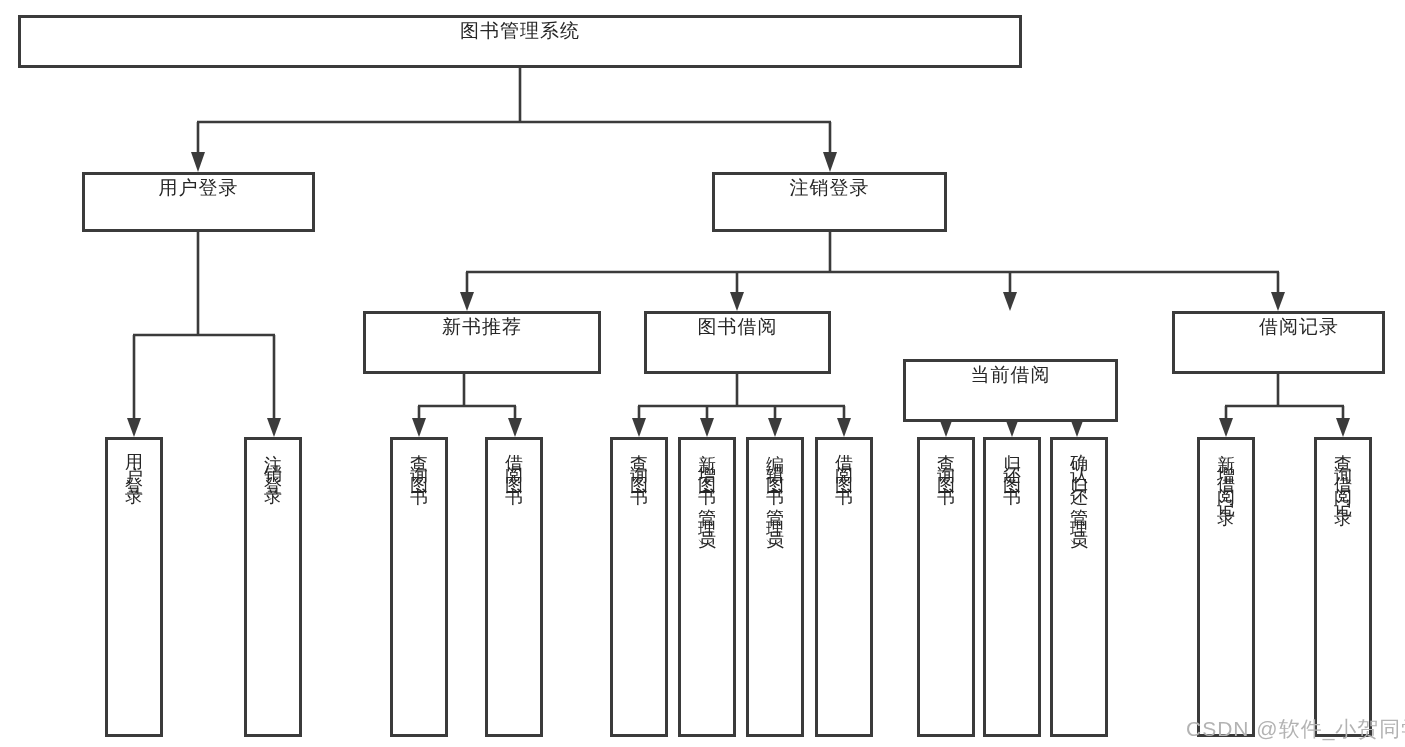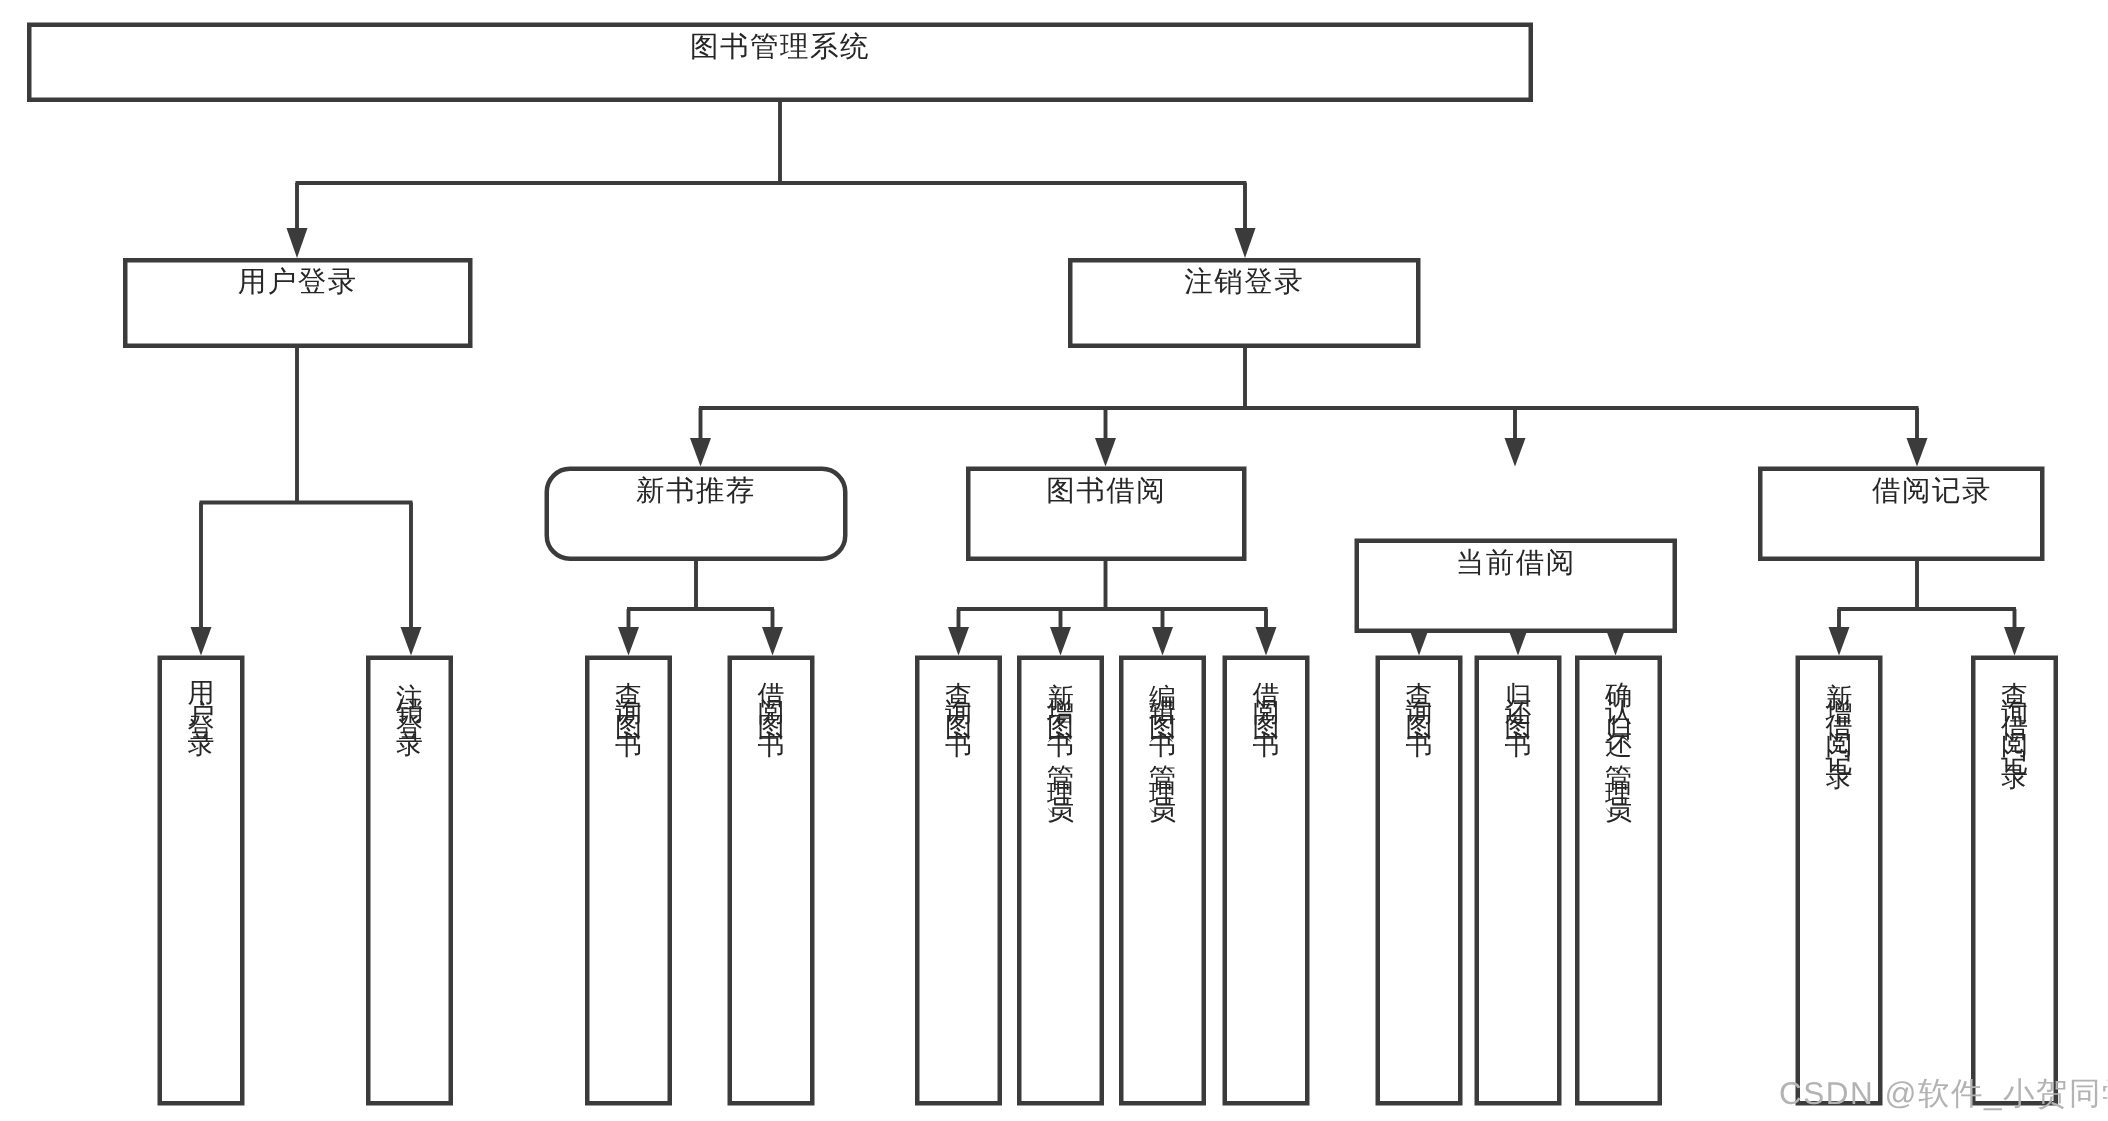--- a/index.html
+++ b/index.html
@@ -26,24 +26,24 @@
     writing-mode:vertical-rl;
     font-size:18px;
     letter-spacing:11px;
     line-height:1;
     white-space:nowrap;
   }
   .root{left:18px;top:15px;width:1004px;height:53px;}
   .n2a{left:82px;top:172px;width:233px;height:60px;}
   .n2b{left:712px;top:172px;width:235px;height:60px;}
   .n3{top:311px;height:63px;}
-  .n3a{left:363px;width:202px;border-radius:17px;}
+  .n3a{left:363px;width:238px;}
   .n3b{left:632px;width:187px;margin-left:12px;}
   .n3c{left:903px;width:215px;margin-top:48px;}
-  .n3d{left:1172px;width:191px;padding-left:41px;}
+  .n3d{left:1172px;width:213px;padding-left:41px;}
   .l0{left:105px;}  .l1{left:244px;}
   .l2{left:390px;}  .l3{left:485px;}
   .l4{left:610px;}  .l5{left:678px;}
   .l6{left:746px;}  .l7{left:815px;}
   .l8{left:917px;}  .l9{left:983px;}
   .l10{left:1050px;}
   .l11{left:1197px;} .l12{left:1314px;}
   .watermark{
     position:absolute;left:1186px;top:715px;
     font-size:21px;letter-spacing:1px;

